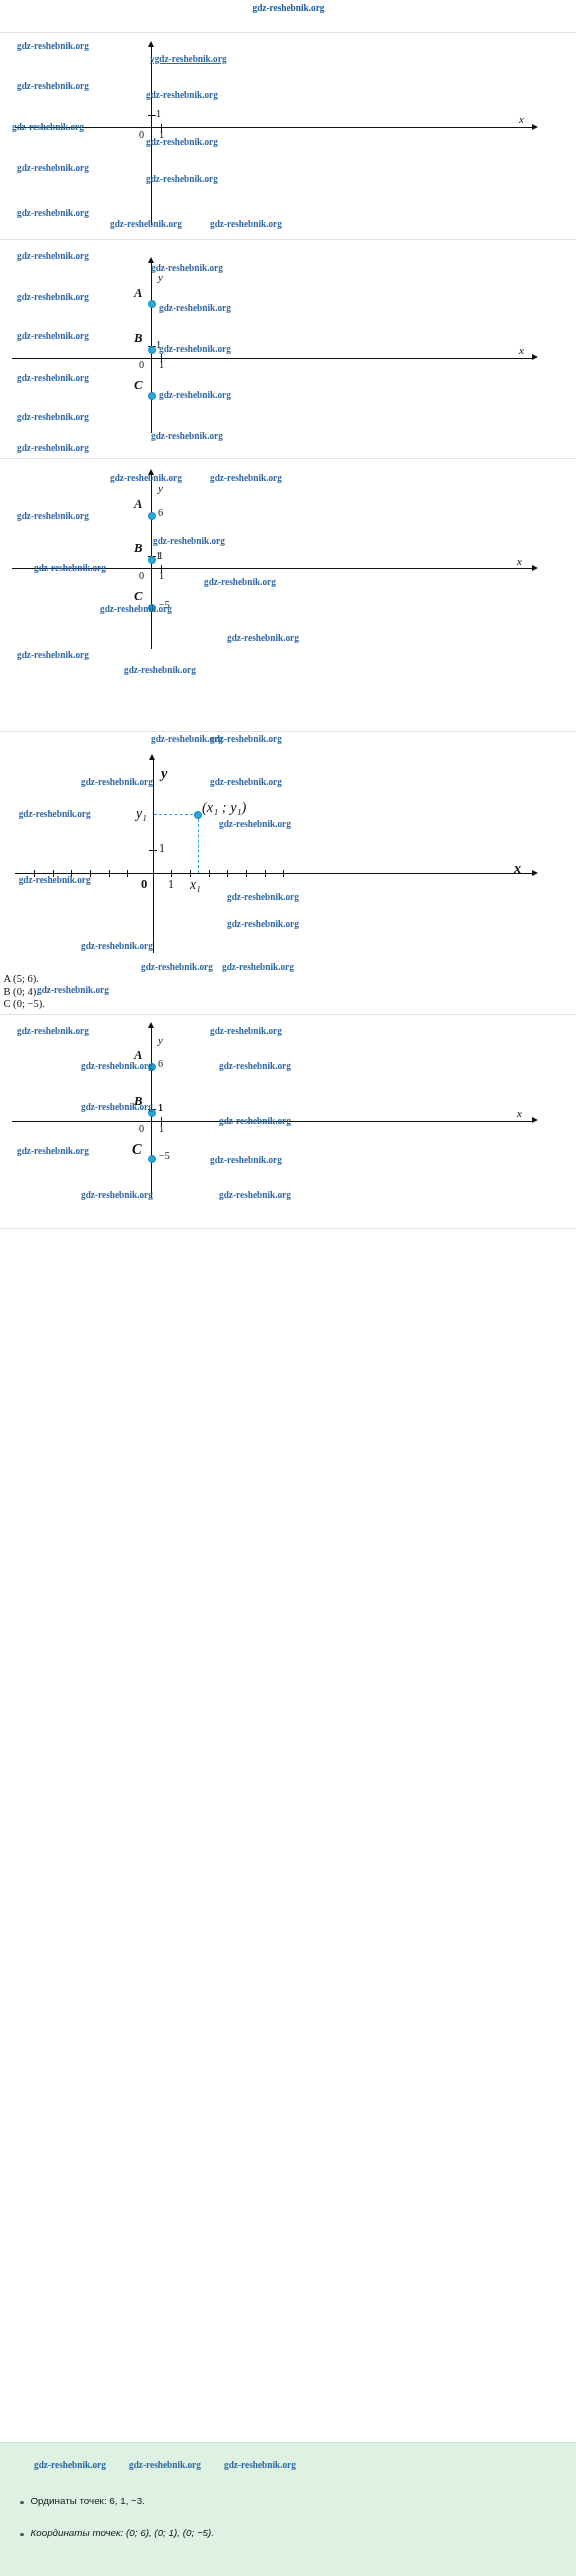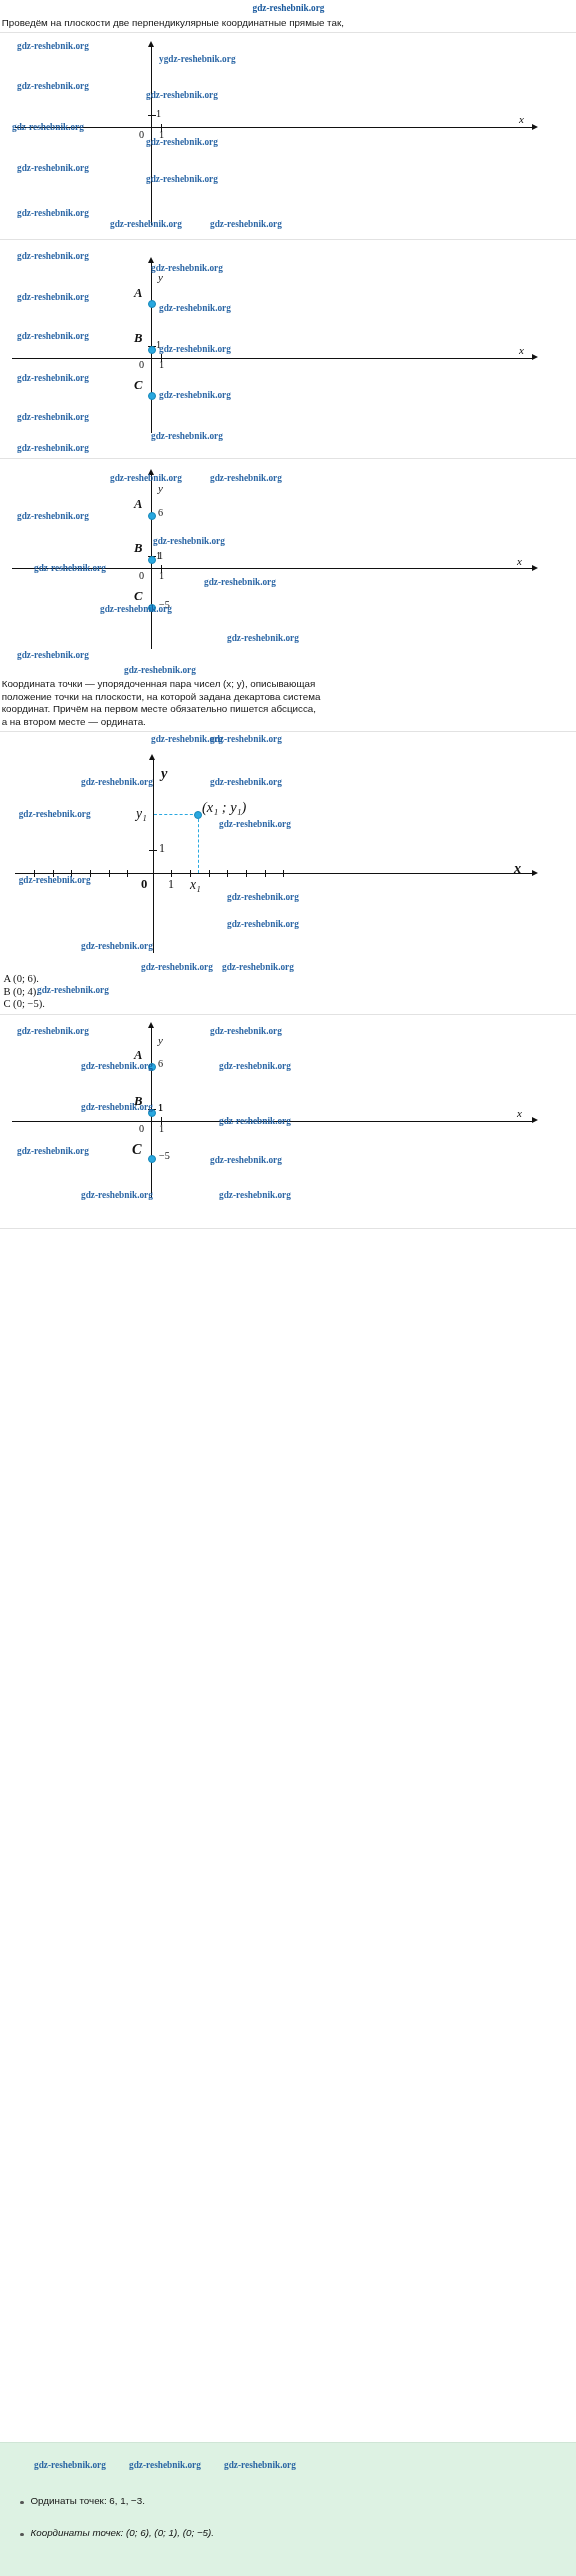--- a/index.html
+++ b/index.html
@@ -68,37 +68,36 @@
   }
   .bullet{position:absolute;width:3.4px;height:3.4px;border-radius:50%;background:#555;}
   .hr{position:absolute;height:0.8px;background:#e2e2e2;left:0;width:577px;}
 </style>
 </head>
 <body>
 
 <div class="page">
 
   <div class="topline">gdz-reshebnik.org</div>
-  <div class="intro">Проведём на плоскости две перпендикулярные координатные прямые так,</div>
 
   <div class="fig" style="top:32px;height:204px;width:577px;">
     <div class="hr" style="top:0;"></div>
     <div class="axis-h" style="left:15.3px;top:95px;width:517px;"></div>
     <div class="arrow-r" style="left:532px;top:92px;"></div>
     <div class="axis-v" style="left:151px;top:15.3px;height:178px;"></div>
     <div class="arrow-u" style="left:148px;top:9.3px;"></div>
     <div class="tick" style="left:161px;top:92px;width:0.8px;height:7.6px;"></div>
     <div class="tick" style="left:148px;top:83px;width:7.6px;height:0.8px;"></div>
     <div class="num" style="left:156px;top:76px;">1</div>
     <div class="num" style="left:159px;top:97px;">1</div>
     <div class="num" style="left:139px;top:97px;">0</div>
     <div class="lbl it" style="left:519px;top:81px;">x</div>
 
     <div class="wm" style="left:17px;top:8.5px;">gdz-reshebnik.org</div>
-    <div class="wm" style="left:159px;top:22px;">ygdz-reshebnik.org</div>
+    <div class="wm" style="left:150px;top:22px;text-decoration:underline;">ygdz-reshebnik.org</div>
     <div class="wm" style="left:17px;top:49px;">gdz-reshebnik.org</div>
     <div class="wm" style="left:146px;top:58px;">gdz-reshebnik.org</div>
     <div class="wm" style="left:12px;top:90px;">gdz-reshebnik.org</div>
     <div class="wm" style="left:146px;top:105px;">gdz-reshebnik.org</div>
     <div class="wm" style="left:17px;top:131px;">gdz-reshebnik.org</div>
     <div class="wm" style="left:146px;top:142px;">gdz-reshebnik.org</div>
     <div class="wm" style="left:17px;top:176px;">gdz-reshebnik.org</div>
     <div class="wm" style="left:110px;top:187px;">gdz-reshebnik.org</div>
     <div class="wm" style="left:210px;top:187px;">gdz-reshebnik.org</div>
   </div>
@@ -168,21 +167,20 @@
     <div class="wm" style="left:17px;top:53px;">gdz-reshebnik.org</div>
     <div class="wm" style="left:153px;top:78px;">gdz-reshebnik.org</div>
     <div class="wm" style="left:34px;top:105px;">gdz-reshebnik.org</div>
     <div class="wm" style="left:204px;top:119px;">gdz-reshebnik.org</div>
     <div class="wm" style="left:100px;top:146px;">gdz-reshebnik.org</div>
     <div class="wm" style="left:227px;top:175px;">gdz-reshebnik.org</div>
     <div class="wm" style="left:17px;top:192px;">gdz-reshebnik.org</div>
     <div class="wm" style="left:124px;top:207px;">gdz-reshebnik.org</div>
   </div>
 
-  <div class="paragraph" style="left:1.7px;top:678px;width:322px;">Координата точки — упорядоченная пара чисел (x; y), описывающая положение точки на плоскости, на которой задана декартова система координат. Причём на первом месте обязательно пишется абсцисса, а на втором месте — ордината.</div>
 
   <div class="fig" style="top:731px;height:229px;width:577px;">
     <div class="hr" style="top:0;"></div>
     <div class="axis-h" style="left:15.3px;top:142px;width:517px;"></div>
     <div class="arrow-r" style="left:532px;top:139px;"></div>
     <div class="axis-v" style="left:153px;top:29px;height:193px;"></div>
     <div class="arrow-u" style="left:149px;top:23px;"></div>
 
     <div class="tick" style="left:34px;top:139px;width:0.8px;height:6.8px;"></div>
     <div class="tick" style="left:53px;top:139px;width:0.8px;height:6.8px;"></div>
@@ -218,21 +216,21 @@
     <div class="wm" style="left:210px;top:46px;">gdz-reshebnik.org</div>
     <div class="wm" style="left:18.7px;top:78px;">gdz-reshebnik.org</div>
     <div class="wm" style="left:219px;top:88px;">gdz-reshebnik.org</div>
     <div class="wm" style="left:18.7px;top:144px;">gdz-reshebnik.org</div>
     <div class="wm" style="left:227px;top:161px;">gdz-reshebnik.org</div>
     <div class="wm" style="left:227px;top:188px;">gdz-reshebnik.org</div>
     <div class="wm" style="left:81px;top:210px;">gdz-reshebnik.org</div>
   </div>
 
   <div class="coords-list" style="left:3.4px;top:973px;">
-    <div>A (0; 6).</div>
+    <div>A (5; 6).</div>
     <div>B (0; 4).</div>
     <div>C (0; −5).</div>
   </div>
   <div class="wm" style="left:37px;top:985px;">gdz-reshebnik.org</div>
   <div class="wm" style="left:141px;top:962px;">gdz-reshebnik.org</div>
   <div class="wm" style="left:222px;top:962px;">gdz-reshebnik.org</div>
 
   <div class="fig" style="top:1014px;height:204px;width:577px;">
     <div class="hr" style="top:0;"></div>
     <div class="axis-h" style="left:12px;top:107px;width:521px;"></div>

